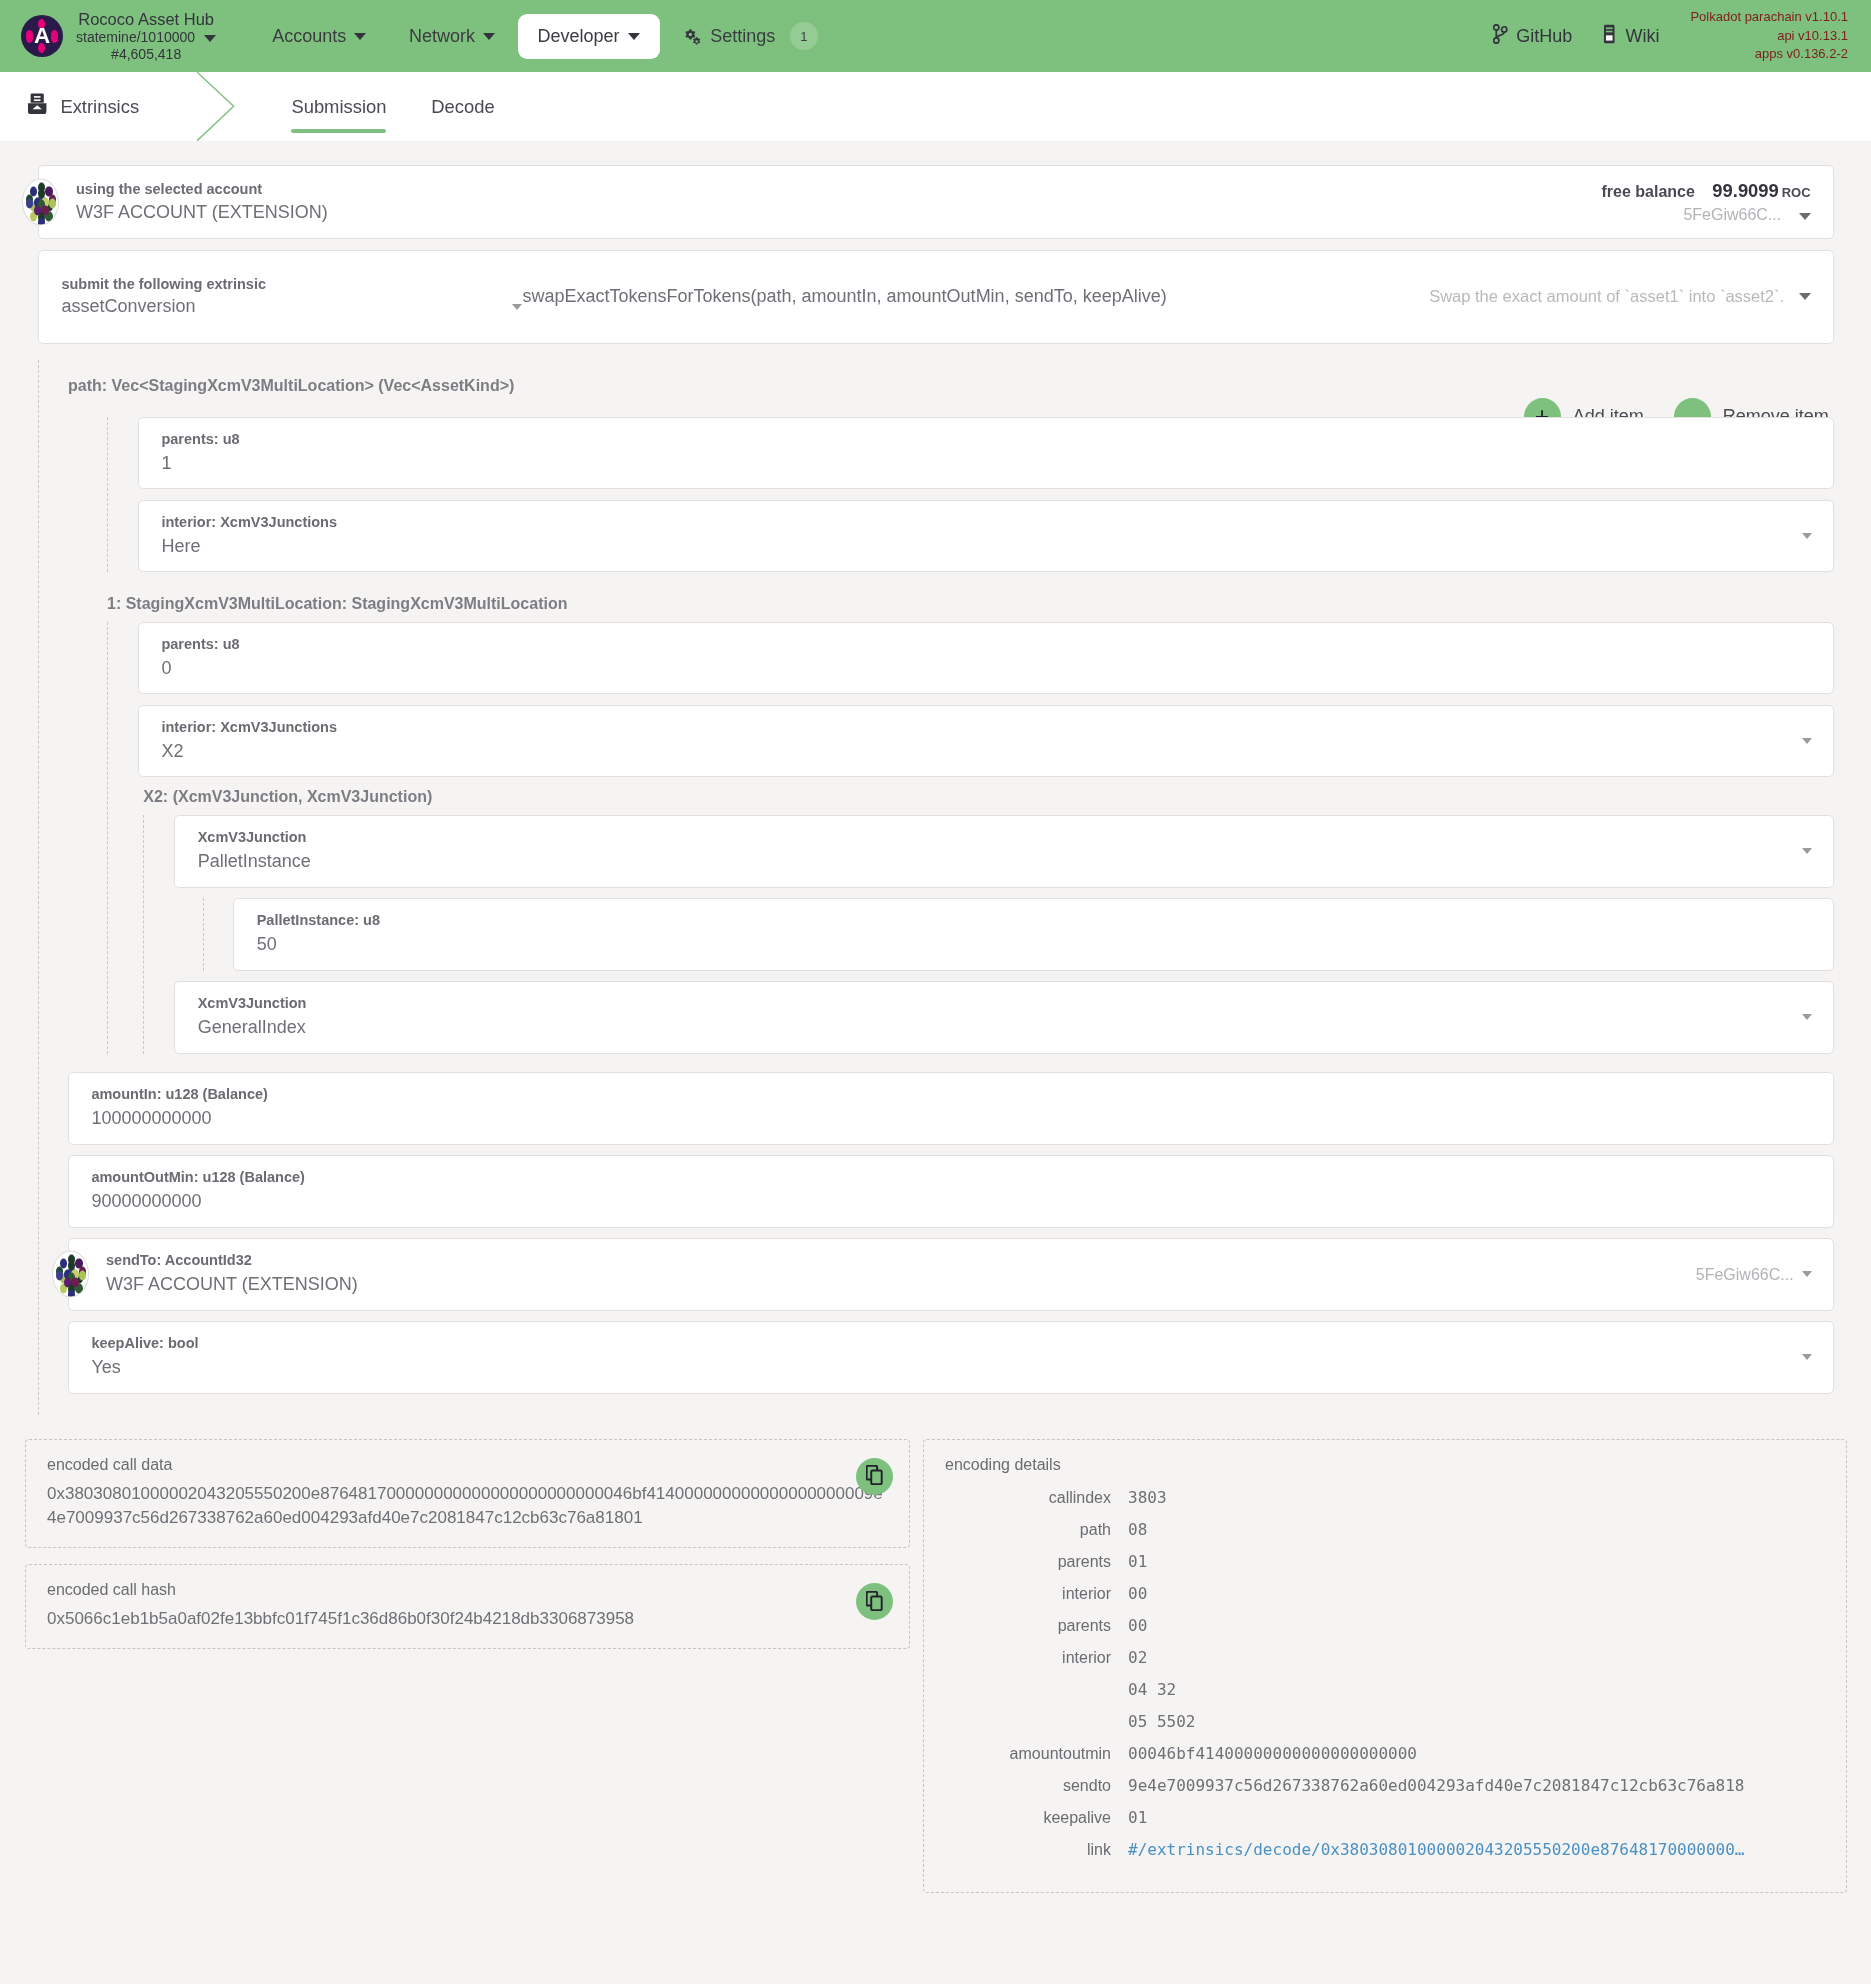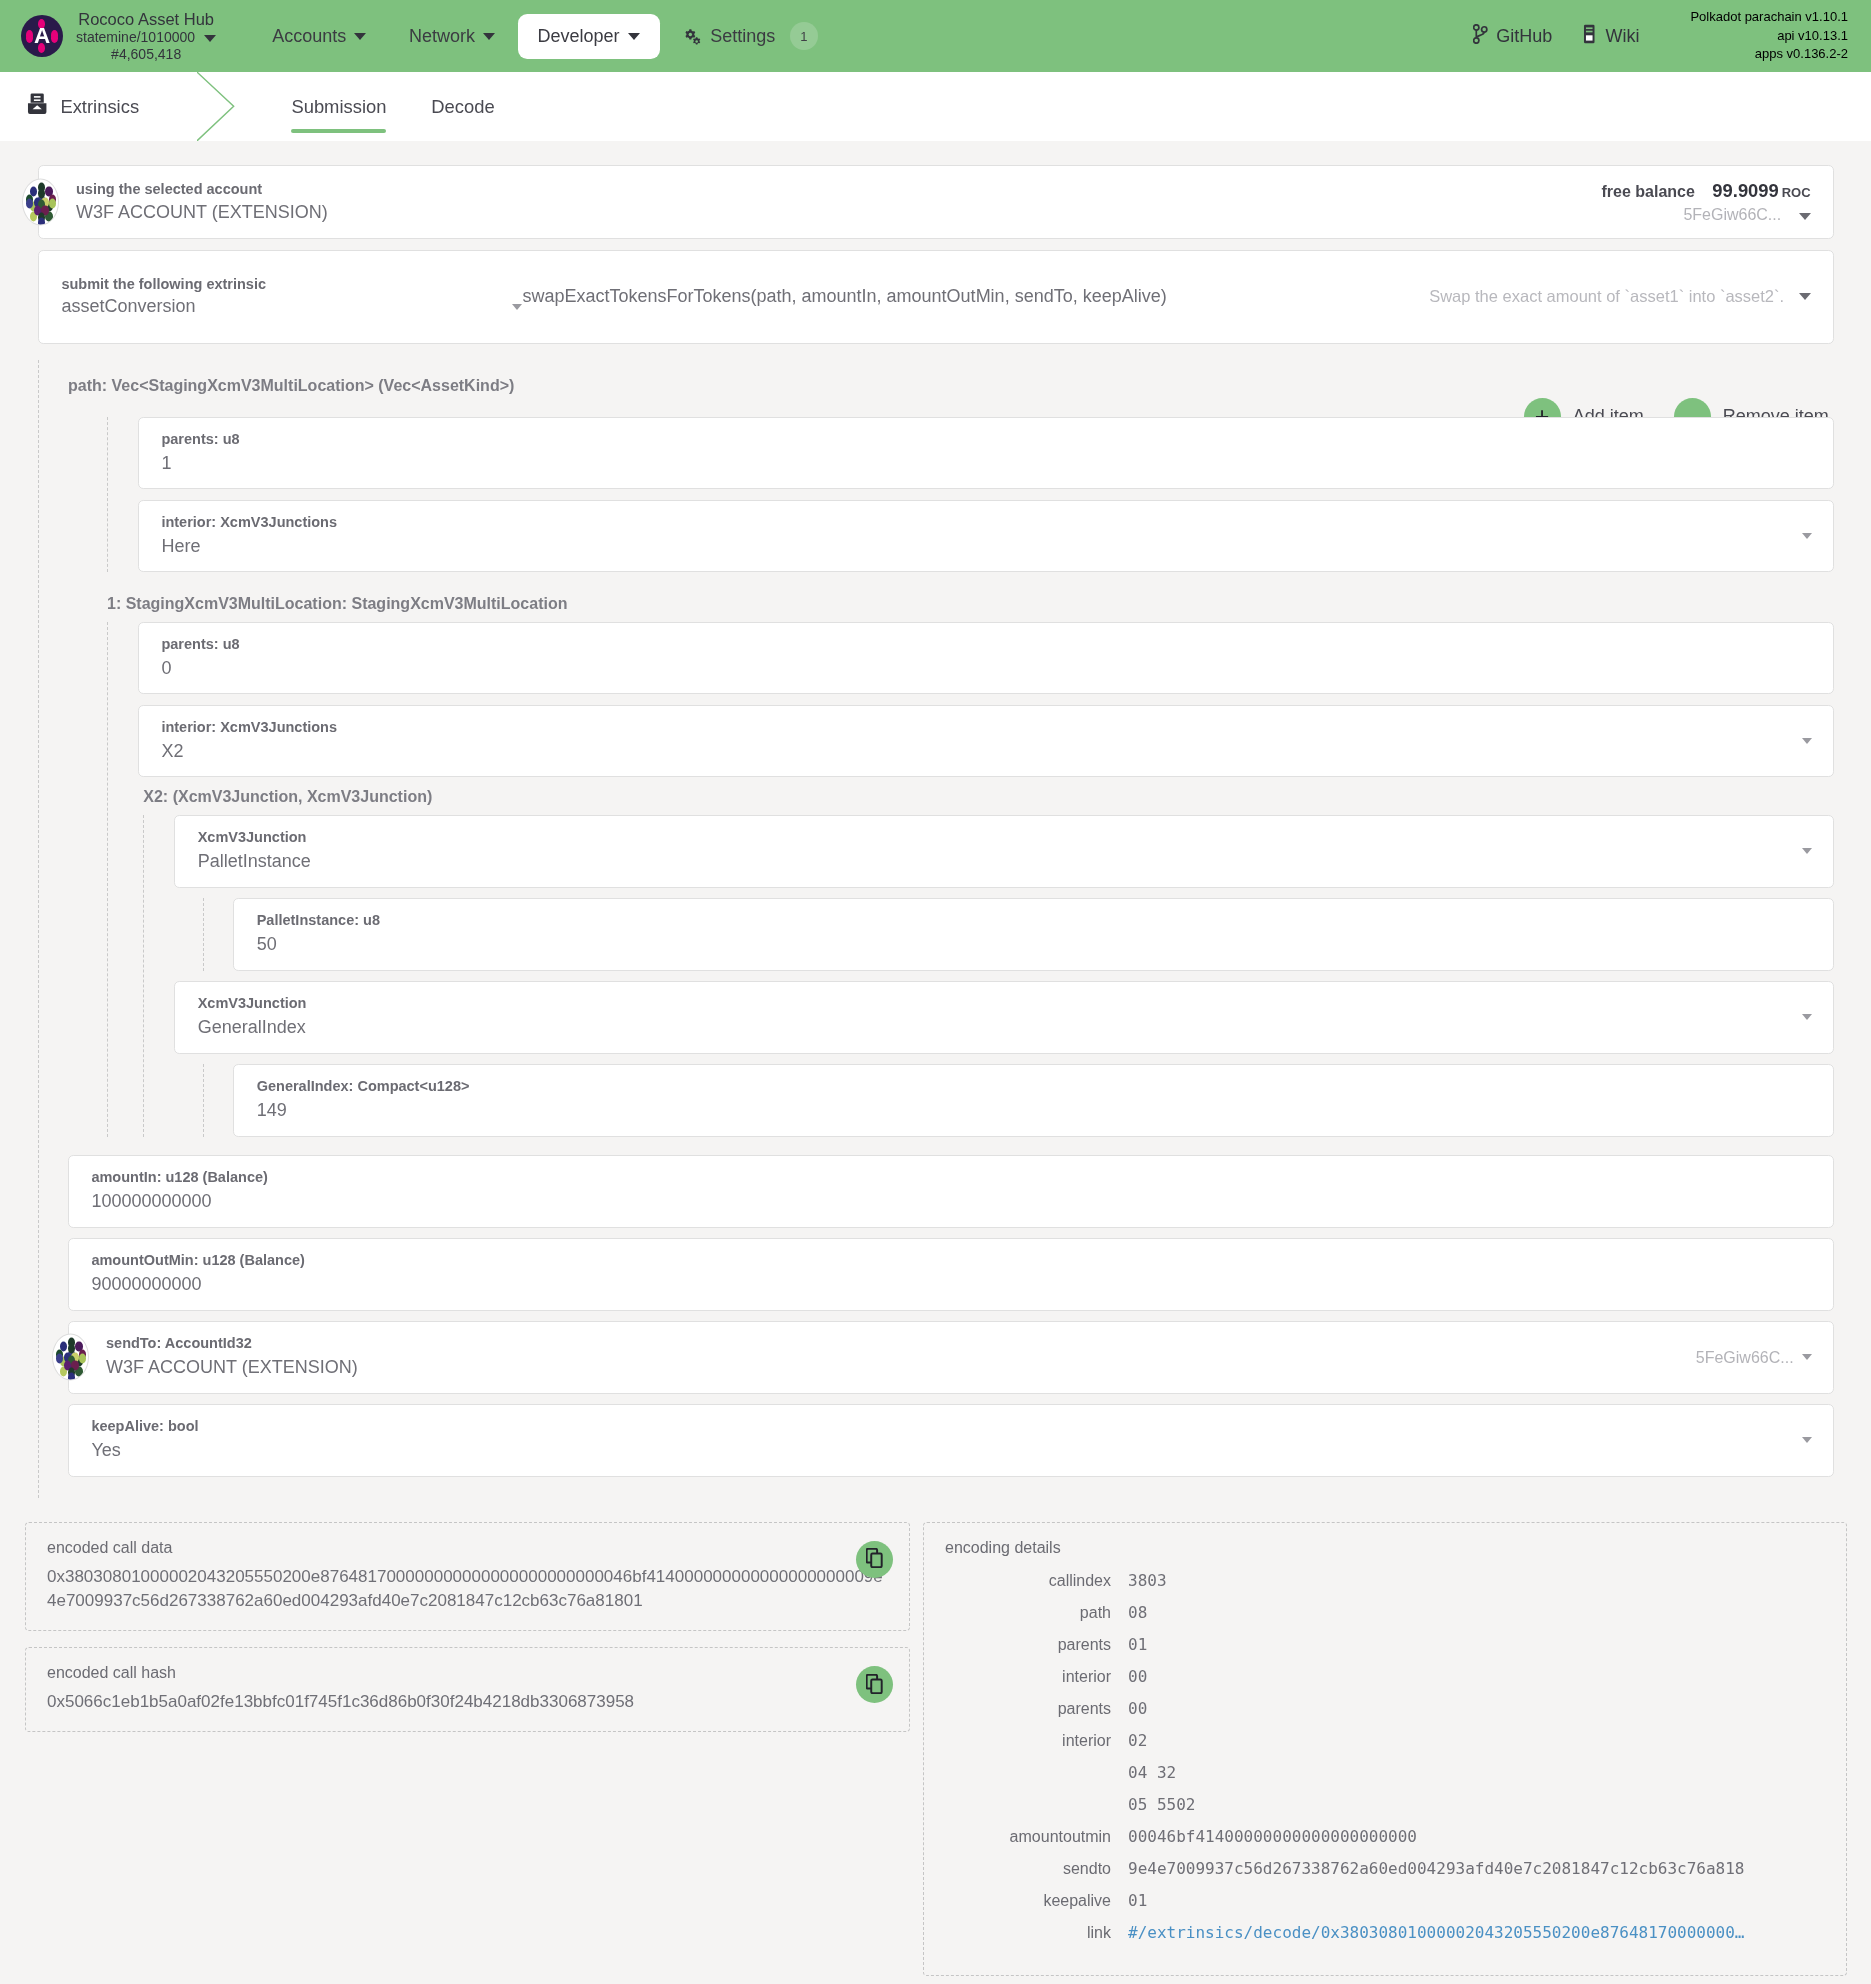--- a/index.html
+++ b/index.html
@@ -65,22 +65,22 @@
   .badge {
     width: 28px; height: 28px; border-radius: 50%;
     background: #95cb95; color: #3f3f46;
     display: flex; align-items: center; justify-content: center;
     font-size: 13px; margin-left: 6.6px;
   }
 
   .right-links { display: flex; align-items: center; gap: 30px; margin-left: auto; }
   .rl { display: flex; align-items: center; gap: 8.6px; font-size: 18px; color: #33343c; cursor: pointer; }
   .versions {
-    margin-left: 51px; text-align: right; font-size: 13px;
-    color: #000000; line-height: 1.45;
+    margin-left: 31px; text-align: right; font-size: 13px;
+    color: #7f1d1d; line-height: 1.45;
   }
 
   
   .tabbar {
     height: 69px; background: #fff; display: flex; align-items: stretch;
     position: relative;
   }
   .crumb {
     display: flex; align-items: center; gap: 12px;
     padding-left: 26px; width: 197px; font-size: 18.4px; color: #4a4a52;
@@ -470,28 +470,20 @@
             </div>
           </div>
 
           <div class="pfield">
             <div class="field-col">
               <div class="pf-name">XcmV3Junction</div>
               <div class="pf-val">GeneralIndex</div>
             </div>
             <span class="pf-caret"></span>
           </div>
-          <div class="nest2">
-            <div class="pfield">
-              <div class="field-col">
-                <div class="pf-name">GeneralIndex: Compact&lt;u128&gt;</div>
-                <div class="pf-val">149</div>
-              </div>
-            </div>
-          </div>
         </div>
       </div>
     </div>
 
     <div style="margin-top:18.4px">
       <div class="pfield">
         <div class="field-col">
           <div class="pf-name">amountIn: u128 (Balance)</div>
           <div class="pf-val">100000000000</div>
         </div>

